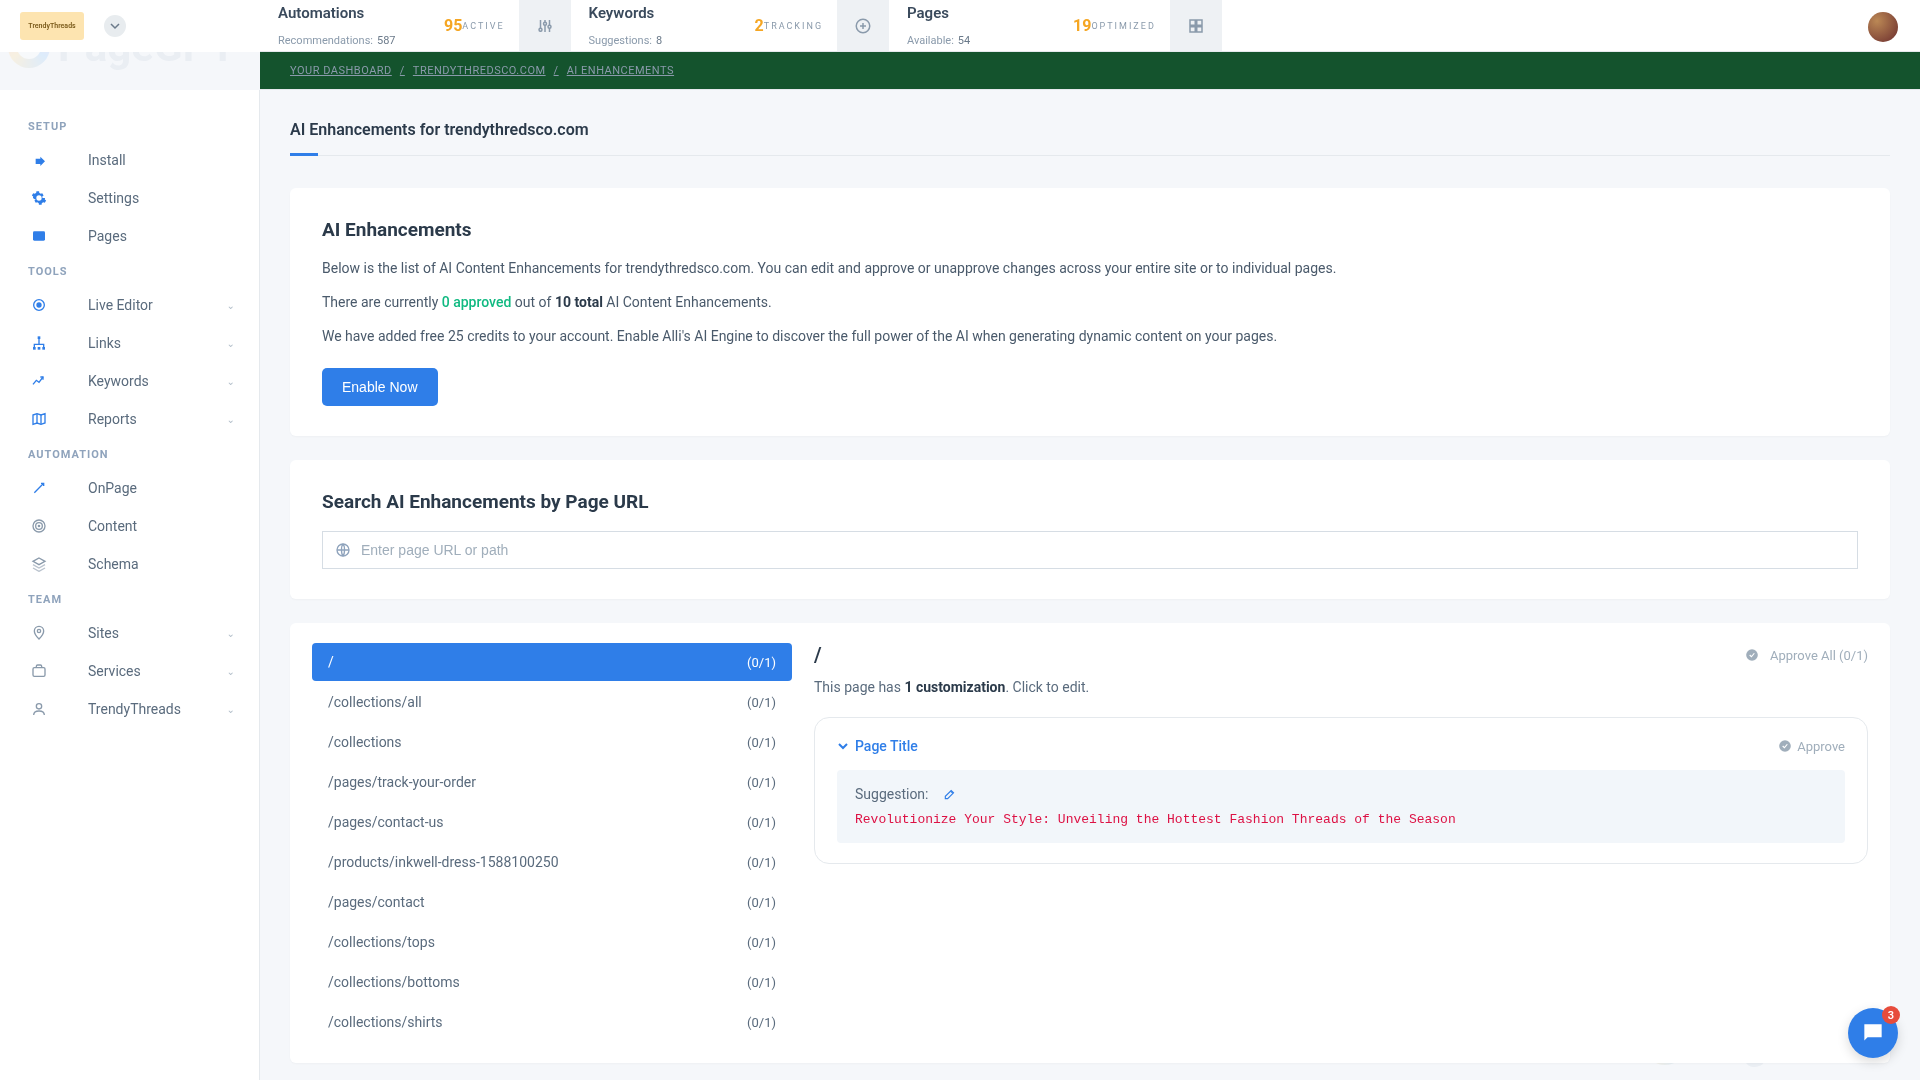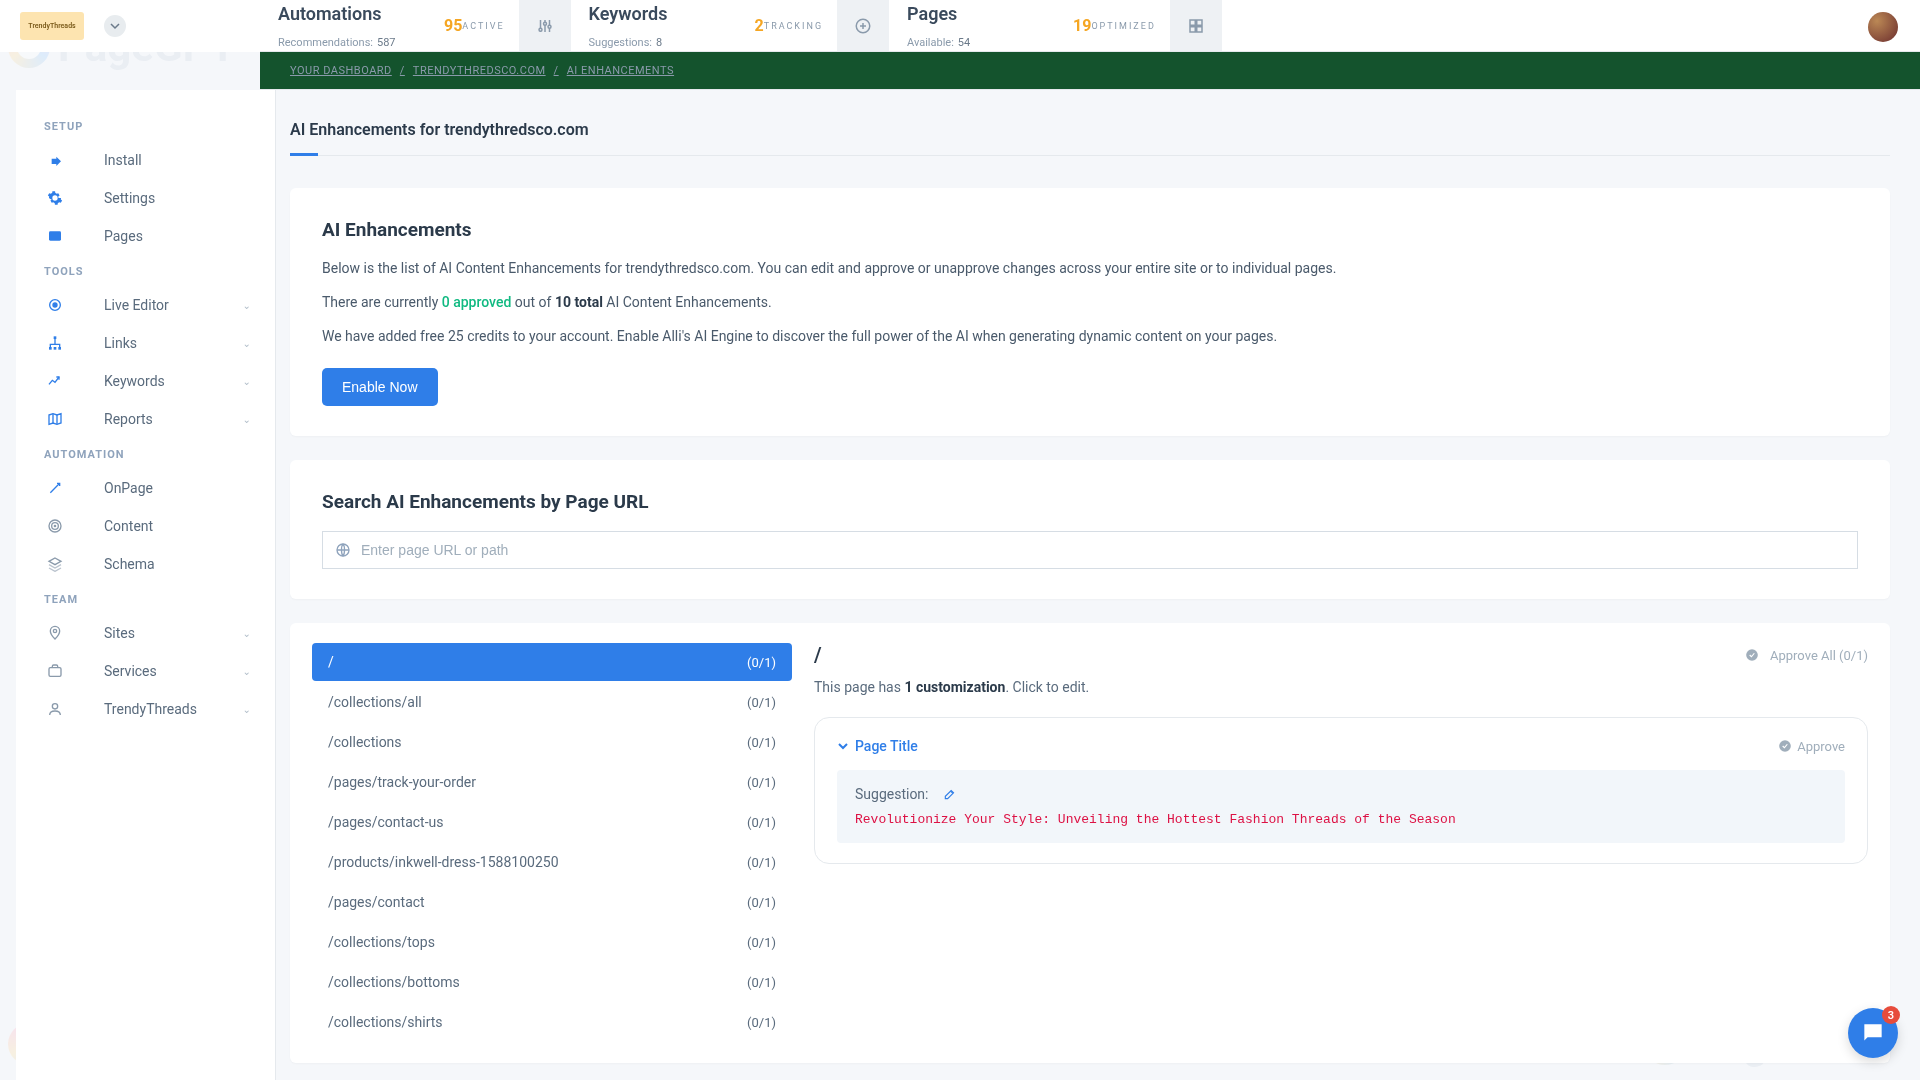--- a/index.html
+++ b/index.html
@@ -1,21 +1,21 @@
 <!DOCTYPE html>
 <html><head>
 <meta charset="utf-8">
 <style>
 * { margin: 0; padding: 0; box-sizing: border-box; }
 body { font-family: -apple-system, BlinkMacSystemFont, "Segoe UI", Roboto, "Helvetica Neue", Arial, sans-serif; background: #f5f7fa; color: #3a4a5c; font-size: 14px; width: 1920px; height: 1080px; overflow: hidden; position: relative; }
 
 
 .topbar { position: absolute; top: 0; left: 260px; right: 0; height: 52px; background: #fff; display: flex; align-items: stretch; border-bottom: 1px solid #e5e9ed; }
 .stat-block { padding: 8px 18px; display: flex; flex-direction: column; justify-content: center; min-width: 170px; }
-.stat-title { font-size: 18px; font-weight: 600; color: #3a4a5c; }
+.stat-title { font-size: 15px; font-weight: 600; color: #3a4a5c; }
 .stat-sub { font-size: 11px; color: #8a9aab; margin-top: 12px; }
 .stat-sub .num { color: #6b7a8a; margin-left: 4px;}
 .stat-side { display: flex; flex-direction: row; align-items: center; justify-content: center; padding: 0 14px; }
 .stat-big { font-size: 16px; font-weight: 700; }
 .stat-label { font-size: 9px; letter-spacing: 2px; color: #8a9aab; margin-top: 1px; }
 .stat-yellow { color: #f5a623; }
 .icon-tile { width: 52px; background: #eef1f4; display: flex; align-items: center; justify-content: center; color: #8a9aab; }
 .icon-tile svg { width: 18px; height: 18px; }
 
 .avatar { position: absolute; top: 12px; right: 22px; width: 30px; height: 30px; border-radius: 50%; background: radial-gradient(circle at 30% 30%, #b85, #6b2d2d); }
@@ -24,21 +24,21 @@
 .logo-area { position: absolute; top: 0; left: 0; width: 260px; height: 52px; background: #fff; display: flex; align-items: center; padding-left: 20px; gap: 10px; }
 .logo-box { width: 64px; height: 28px; background: #fde4b0; border-radius: 3px; display: flex; align-items: center; justify-content: center; font-size: 7px; color: #7a5a1a; font-weight:600;}
 .logo-drop { width: 22px; height: 22px; border-radius: 50%; background: #e8ecef; display: flex; align-items: center; justify-content: center; color: #6b7a8a; font-size: 10px; margin-left: 10px;}
 
 
 .breadcrumb-row { position: absolute; top: 52px; left: 260px; right: 0; height: 38px; background: #14532d; display: flex; align-items: center; padding-left: 30px; font-size: 11px; letter-spacing: 0.5px; color: #8a9aab; border-bottom: 1px solid #e5e9ed; text-decoration: underline;}
 .breadcrumb-row a { color: #8a9aab; text-decoration: none; }
 .breadcrumb-row .sep { margin: 0 8px; }
 
 
-.sidebar { position: absolute; top: 90px; left: 16px; width: 260px; bottom: 0; background: #fff; border-right: 1px solid #e5e9ed; padding-top: 20px; }
+.sidebar { position: absolute; top: 90px; left: 0; width: 260px; bottom: 0; background: #fff; border-right: 1px solid #e5e9ed; padding-top: 20px; }
 .side-section { font-size: 11px; font-weight: 700; letter-spacing: 1px; color: #8fa3bc; padding: 10px 28px 8px; }
 .side-item { display: flex; align-items: center; padding: 10px 28px; color: #5a6b7d; font-size: 14px; cursor: pointer; position: relative; gap: 24px;}
 .side-icon { width: 22px; height: 18px; margin-right: 14px; color: #2f7ee8; display: inline-flex; align-items: center; justify-content: center;}
 .side-icon.gray { color: #8a9aab; }
 .side-chev { position: absolute; right: 24px; color: #b0bdc9; font-size: 10px; }
 
 
 .main { position: absolute; top: 90px; left: 260px; right: 0; bottom: 0; overflow-y: auto; padding: 30px 30px 40px; }
 .page-header { font-size: 16px; font-weight: 600; color: #2b3a4a; padding-bottom: 16px; position: relative;}
 .page-header::after { content:""; position:absolute; left:0; bottom:-1px; width: 28px; height: 3px; background: #2f7ee8; }

